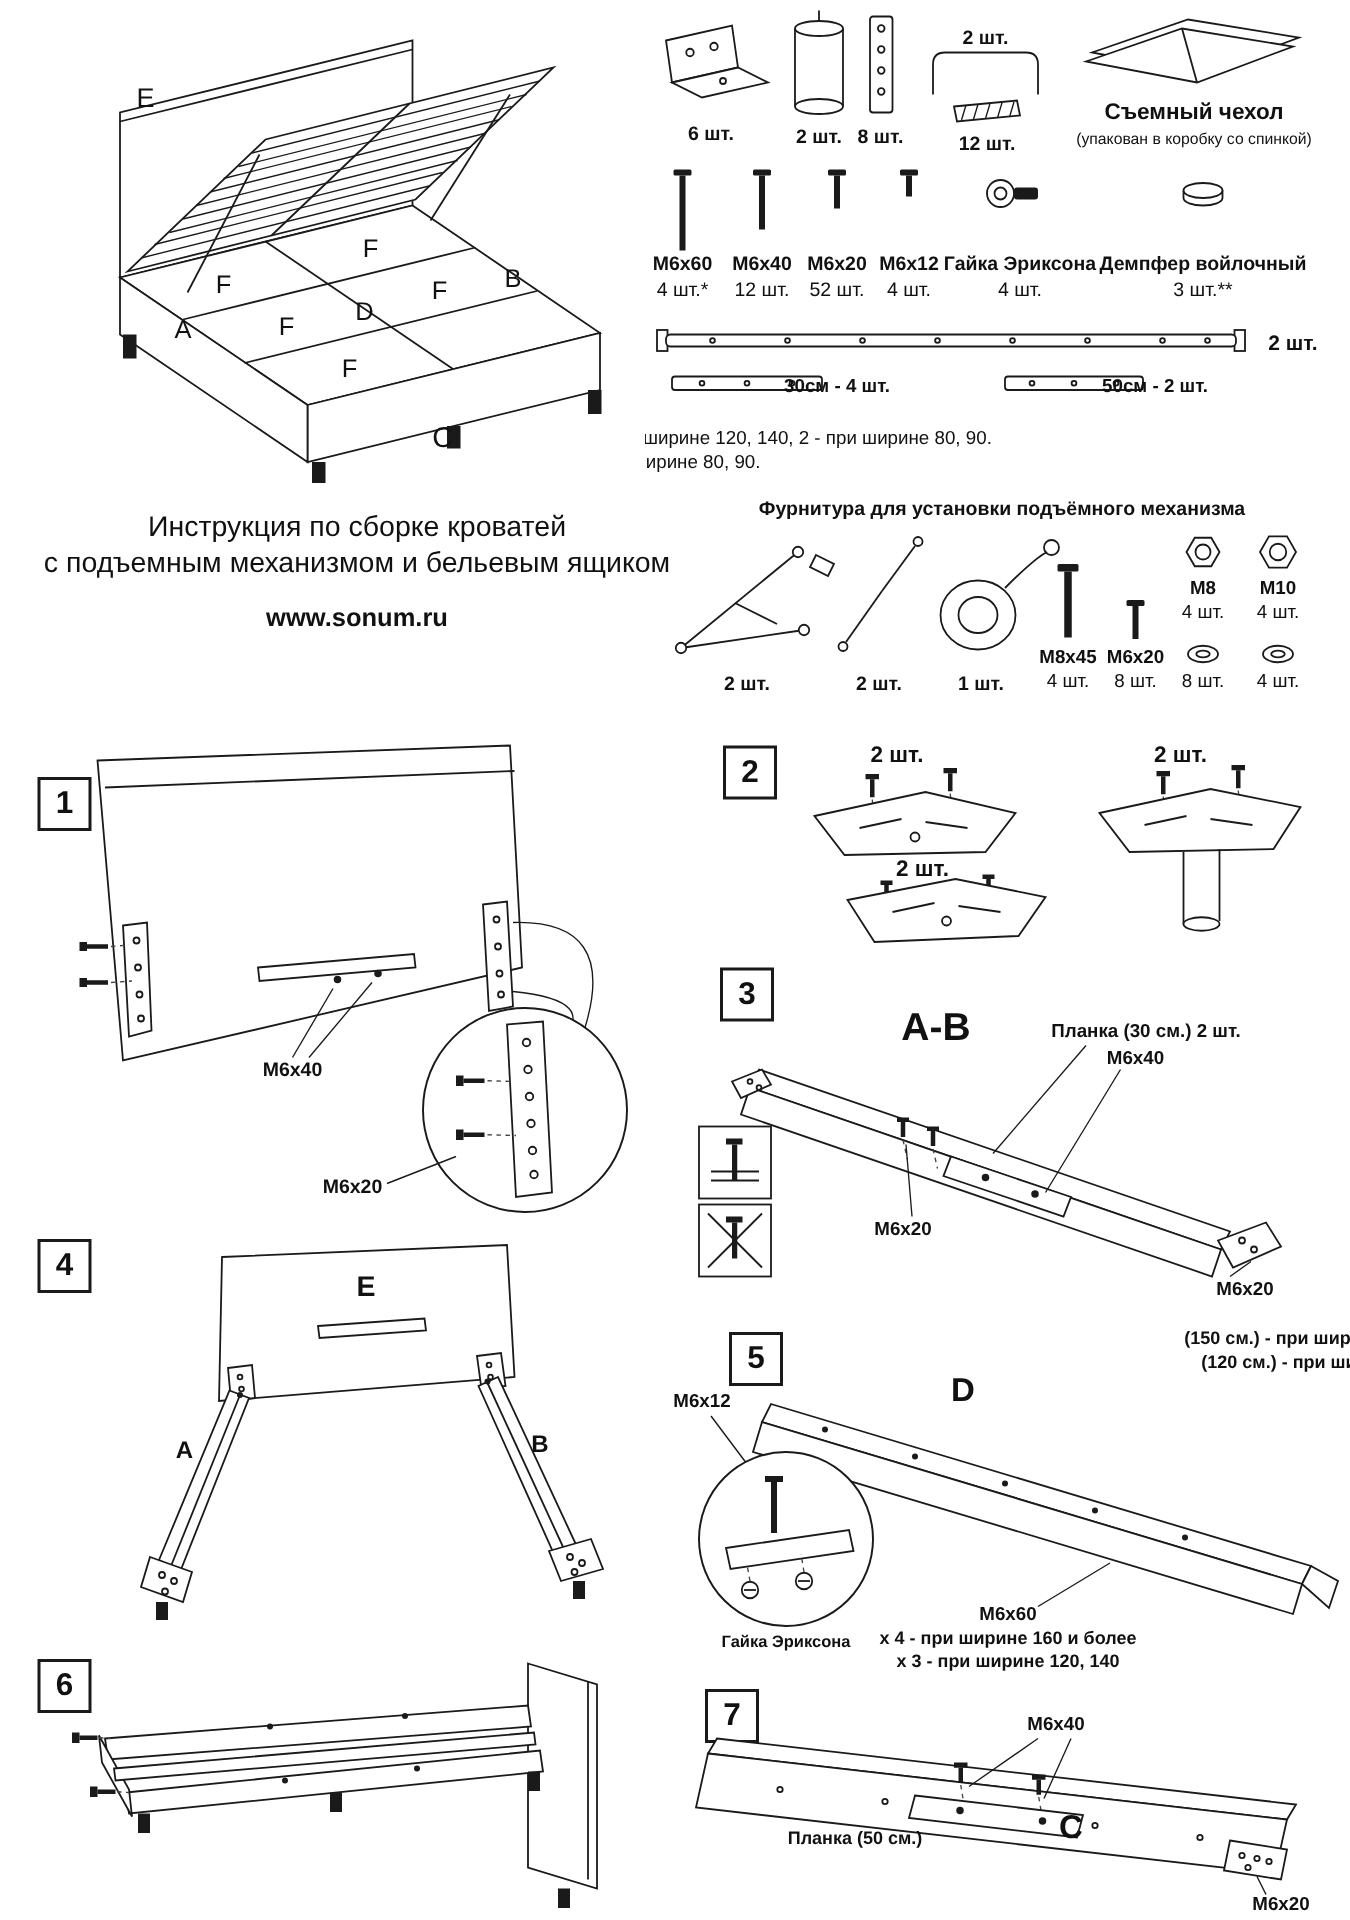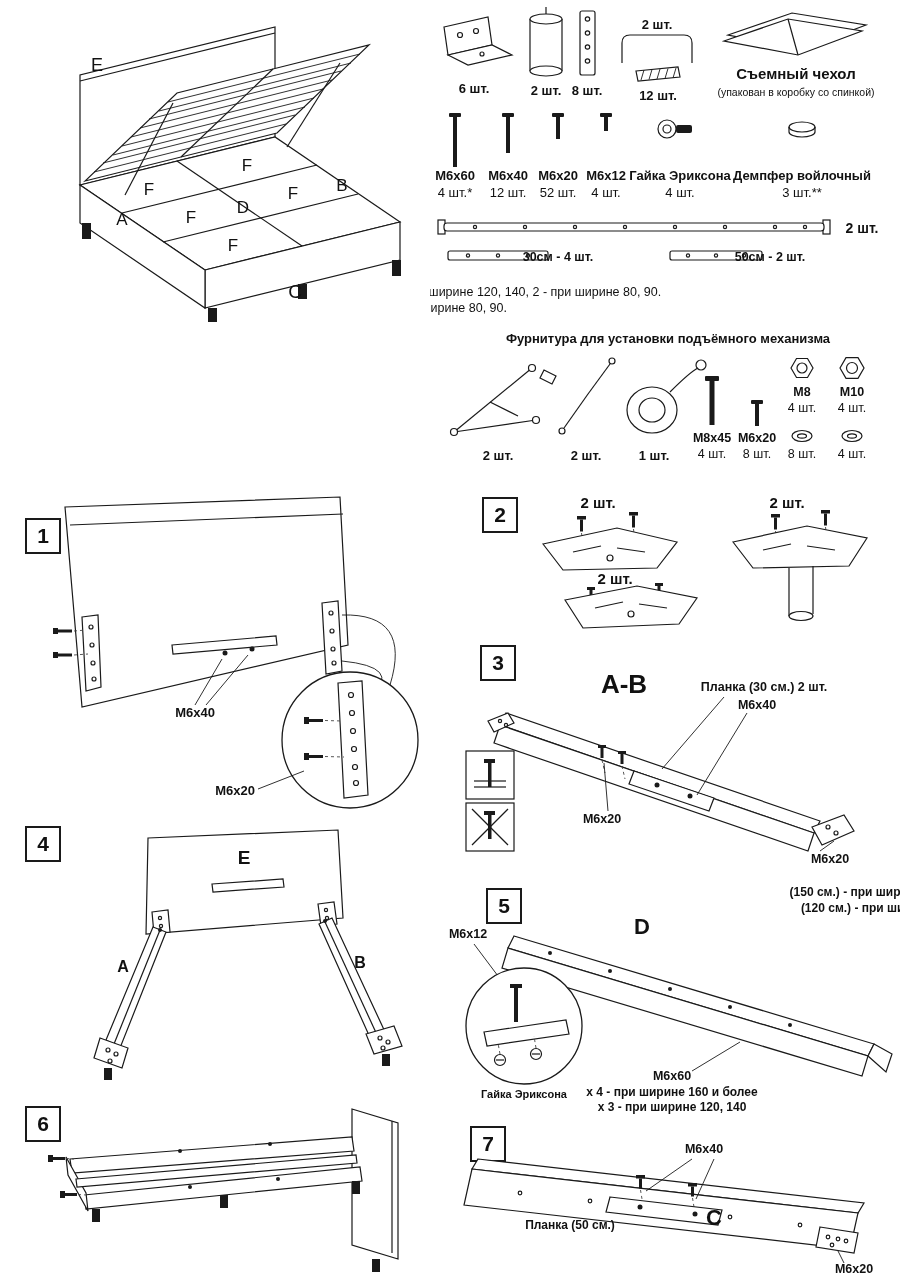--- a/index.html
+++ b/index.html
@@ -61,20 +61,25 @@
     <text x="222" y="166" font-size="17">F</text>
     <text x="166" y="218" font-size="17">F</text>
     <text x="268" y="194" font-size="17">F</text>
     <text x="208" y="246" font-size="17">F</text>
     <text x="218" y="208" font-size="17">D</text>
     <text x="97" y="220" font-size="17">А</text>
     <text x="317" y="186" font-size="17">В</text>
     <text x="270" y="293" font-size="19">С</text>
   </svg>
 
+  <div class="abs titleblock" style="left:28px;top:340px">
+    <div class="t1">Инструкция по сборке кроватей</div>
+    <div class="t1">с подъемным механизмом и бельевым ящиком</div>
+    <div class="site">www.sonum.ru</div>
+  </div>
 
   <svg class="abs" style="left:430px;top:5px" width="465" height="320" viewBox="0 0 465 320">
 
     <g>
       <polygon class="fw" points="14,22 58,12 62,40 18,50"></polygon>
       <polygon class="fw" points="18,50 62,40 82,50 38,60"></polygon>
       <circle class="ln" cx="30" cy="30" r="2.5"></circle>
         <circle class="ln" cx="46" cy="26" r="2.5"></circle>
       <circle class="ln" cx="52" cy="49" r="2"></circle>
     </g>

